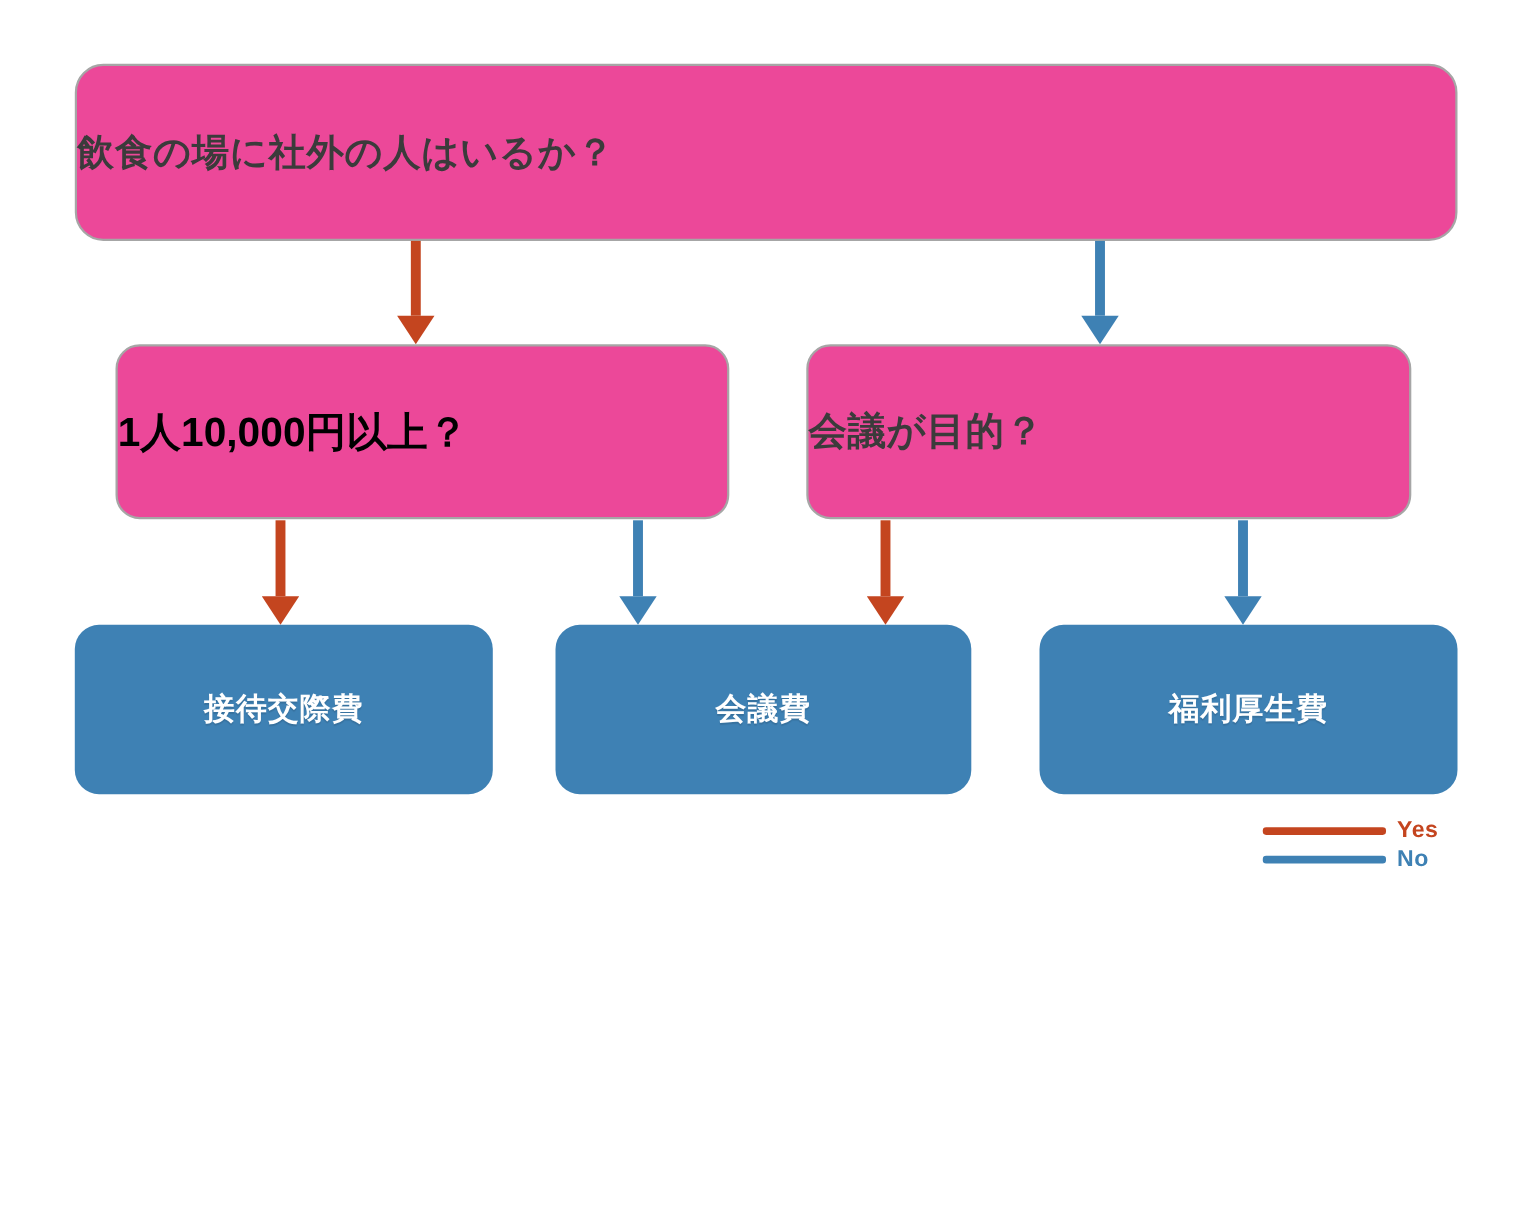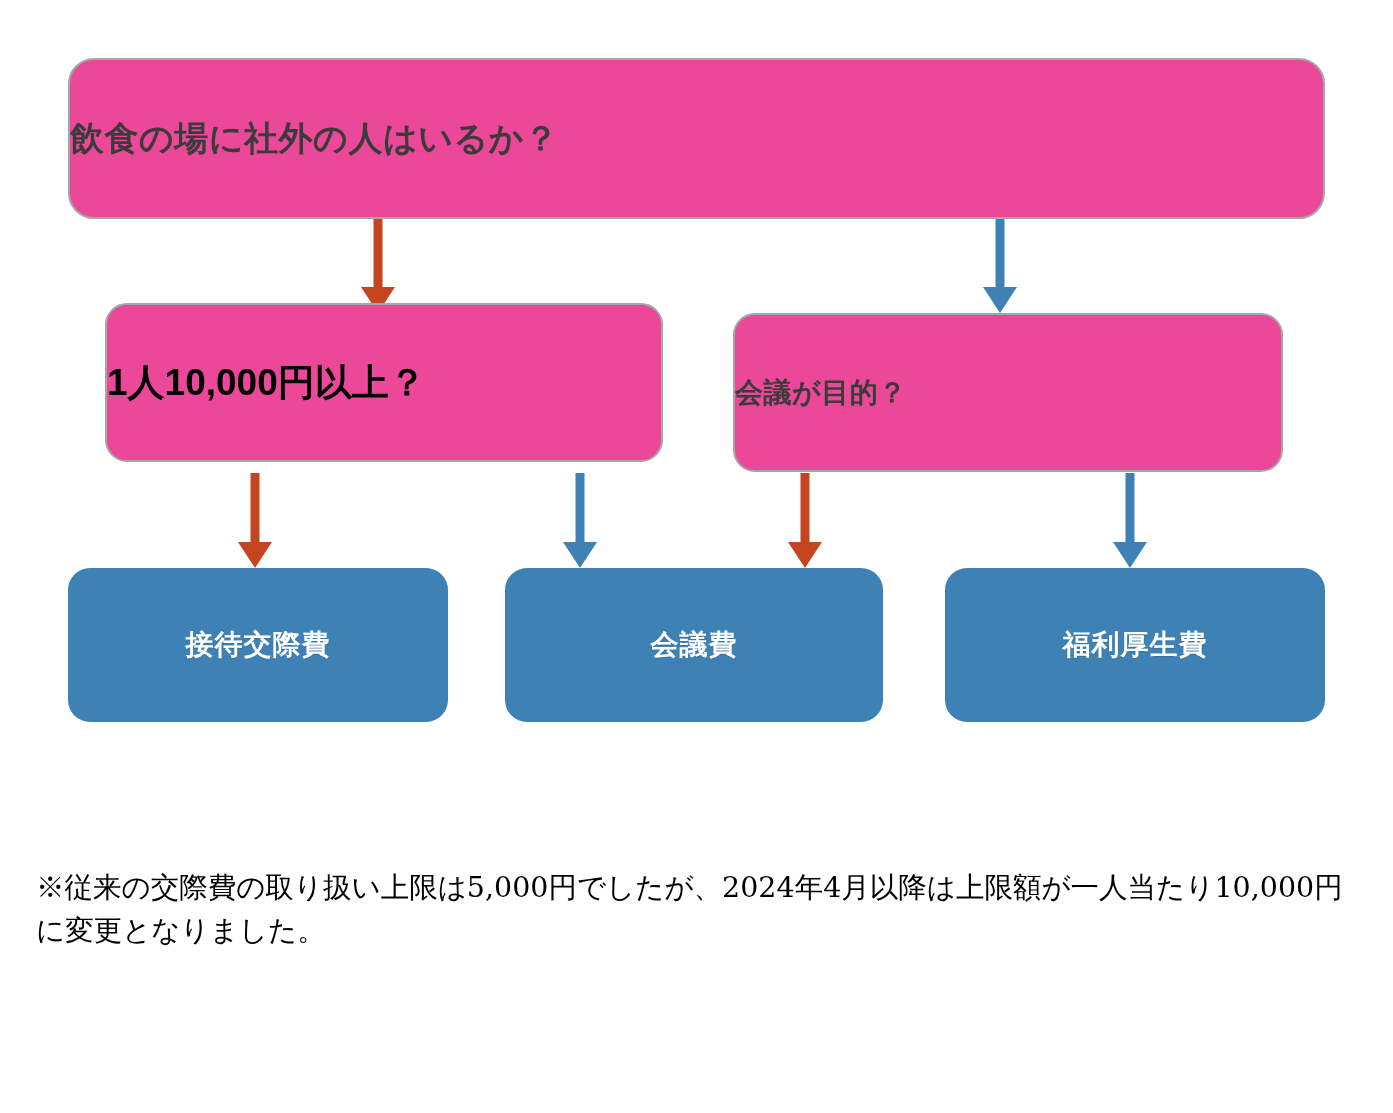--- a/index.html
+++ b/index.html
@@ -43,37 +43,37 @@
     left: 68px;
     top: 58px;
     width: 1257px;
     height: 161px;
     border-radius: 26px;
   }
   #box-root .dtext { font-size: 34px; }
 
   #box-left {
     left: 105px;
-    top: 303px;
+    top: 313px;
     width: 558px;
     height: 159px;
   }
   #box-left .dtext {
     font-size: 37px;
     color: #000000;
     letter-spacing: 0px;
   }
 
   #box-right {
     left: 733px;
     top: 313px;
     width: 550px;
     height: 159px;
   }
-  #box-right .dtext { font-size: 28px; font-family: Liberation Mono, monospace; }
+  #box-right .dtext { font-size: 35px; font-family: Liberation Mono, monospace; }
 
   
   .result {
     position: absolute;
     box-sizing: border-box;
     background: #3e81b4;
     border-radius: 22px;
     display: flex;
     align-items: center;
     justify-content: center;
@@ -221,18 +221,27 @@
   <div id="res-1" class="result">
     <span>接待交際費</span>
   </div>
   <div id="res-2" class="result">
     <span>会議費</span>
   </div>
   <div id="res-3" class="result">
     <span>福利厚生費</span>
   </div>
 
+  <div id="legend">
+    <div class="legend-row">
+      <span class="legend-line yes"></span>
+      <span class="legend-label yes">Yes</span>
+    </div>
+    <div class="legend-row">
+      <span class="legend-line no"></span>
+      <span class="legend-label no">No</span>
+    </div>
+  </div>
 
 </div>
 
 <div id="notes">
-  <p class="note">※従来の交際費の取り扱い上限は5,000円でしたが、2024年4月以降は上限額が一人当たり10,000円に変更となりました。</p>
 </div>
 
 </body></html>

